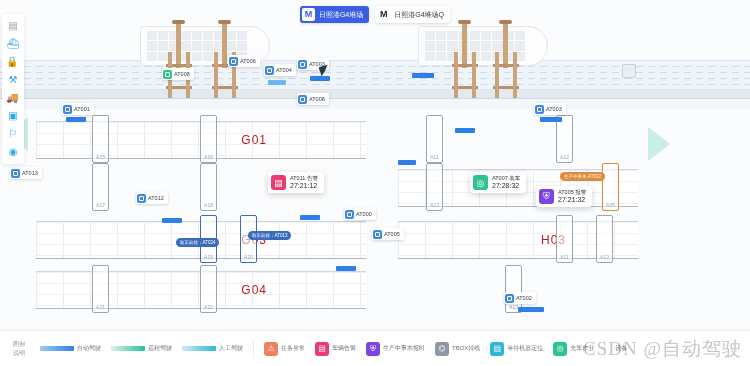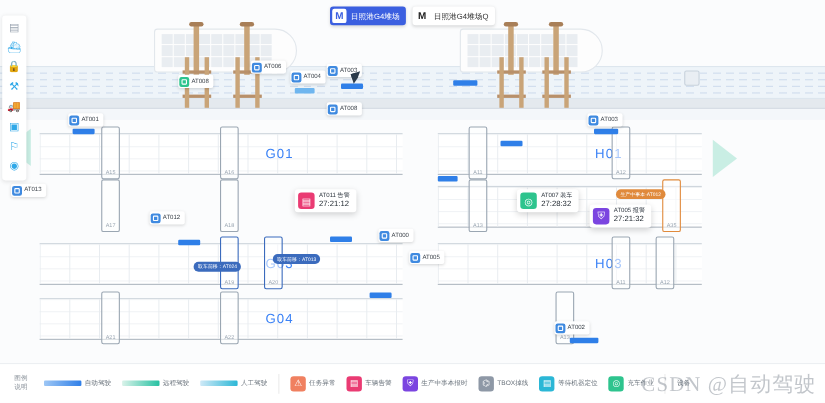--- a/index.html
+++ b/index.html
@@ -123,21 +123,21 @@
   }
   .block .grid {
     position: absolute; inset: 0;
     background-image:
       linear-gradient(to right, #e8ecf0 1px, transparent 1px),
       linear-gradient(to bottom, #eef1f4 1px, transparent 1px);
     background-size: 27px 11px;
   }
   .block .bname {
     position: absolute; right: 30%; top: 50%; transform: translateY(-50%);
-    font-size: 12px; color: #3b82f6; letter-spacing: 1px;
+    font-size: 12px; color: #b91c1c; letter-spacing: 1px;
   }
 
   
   .asc {
     position: absolute; width: 17px; border: 1.5px solid #9aa6b2;
     border-radius: 2px; background: rgba(255,255,255,.55);
   }
   .asc.sel { border-color: #3b6bbd; }
   .asc.warn { border-color: #e08a3c; }
   .asc span {
@@ -441,24 +441,20 @@
       <div class="grid"></div>
       <div class="bname">G04</div>
     </div>
     <div class="asc" style="left:92px; top:156px; height:48px;">
       <span>A21</span>
     </div>
     <div class="asc" style="left:200px; top:156px; height:48px;">
       <span>A22</span>
     </div>
 
-    <div class="block" style="left:398px; top:12px; width:240px; height:38px;">
-      <div class="grid"></div>
-      <div class="bname">H01</div>
-    </div>
     <div class="asc" style="left:426px; top:6px; height:48px;">
       <span>A11</span>
     </div>
     <div class="asc" style="left:556px; top:6px; height:48px;">
       <span>A12</span>
     </div>
 
     <div class="block" style="left:398px; top:60px; width:240px; height:38px;">
       <div class="grid"></div>
     </div>

